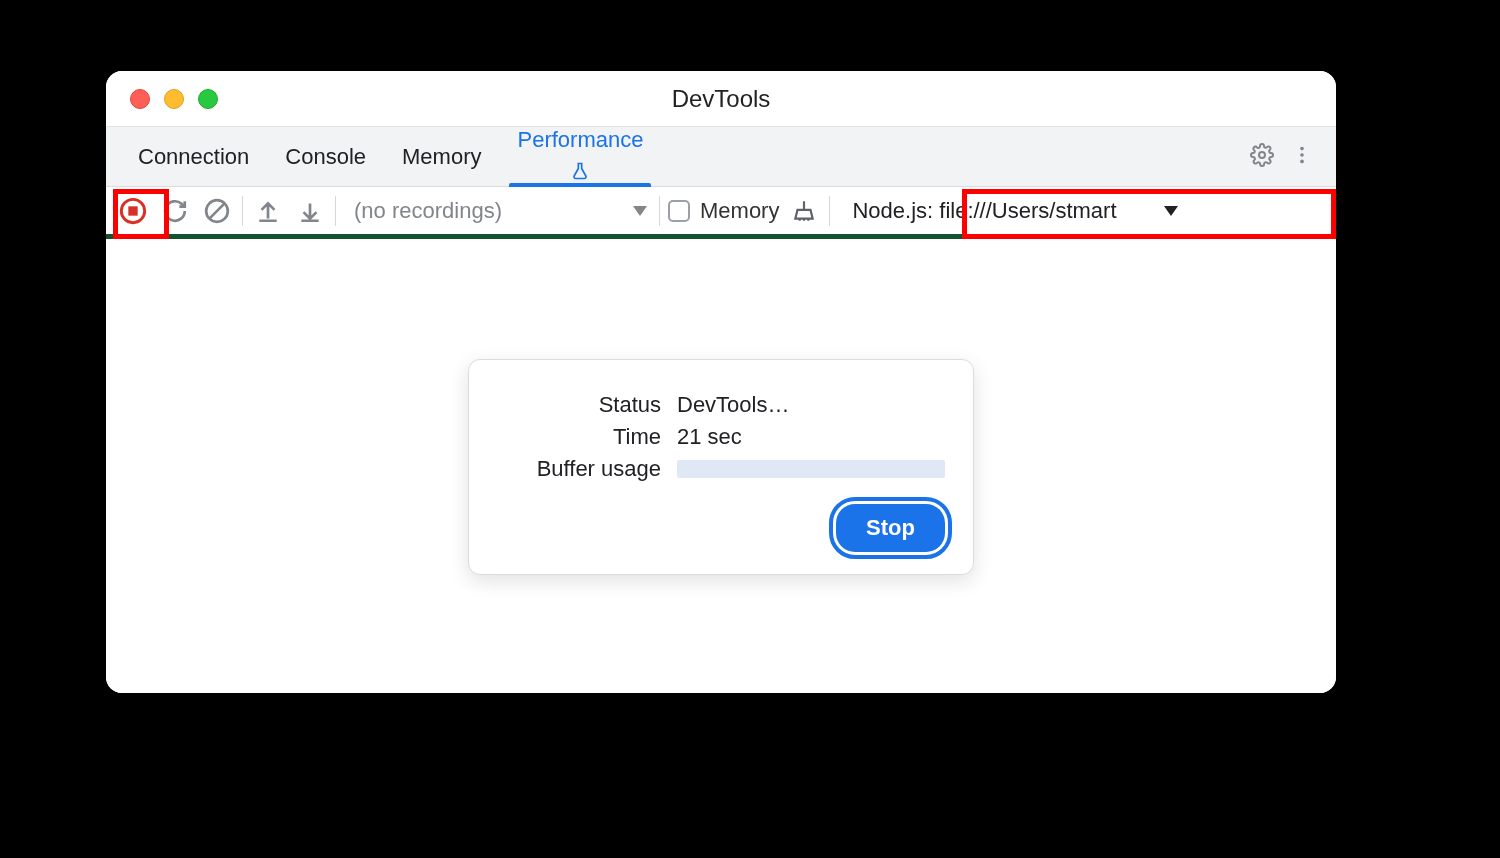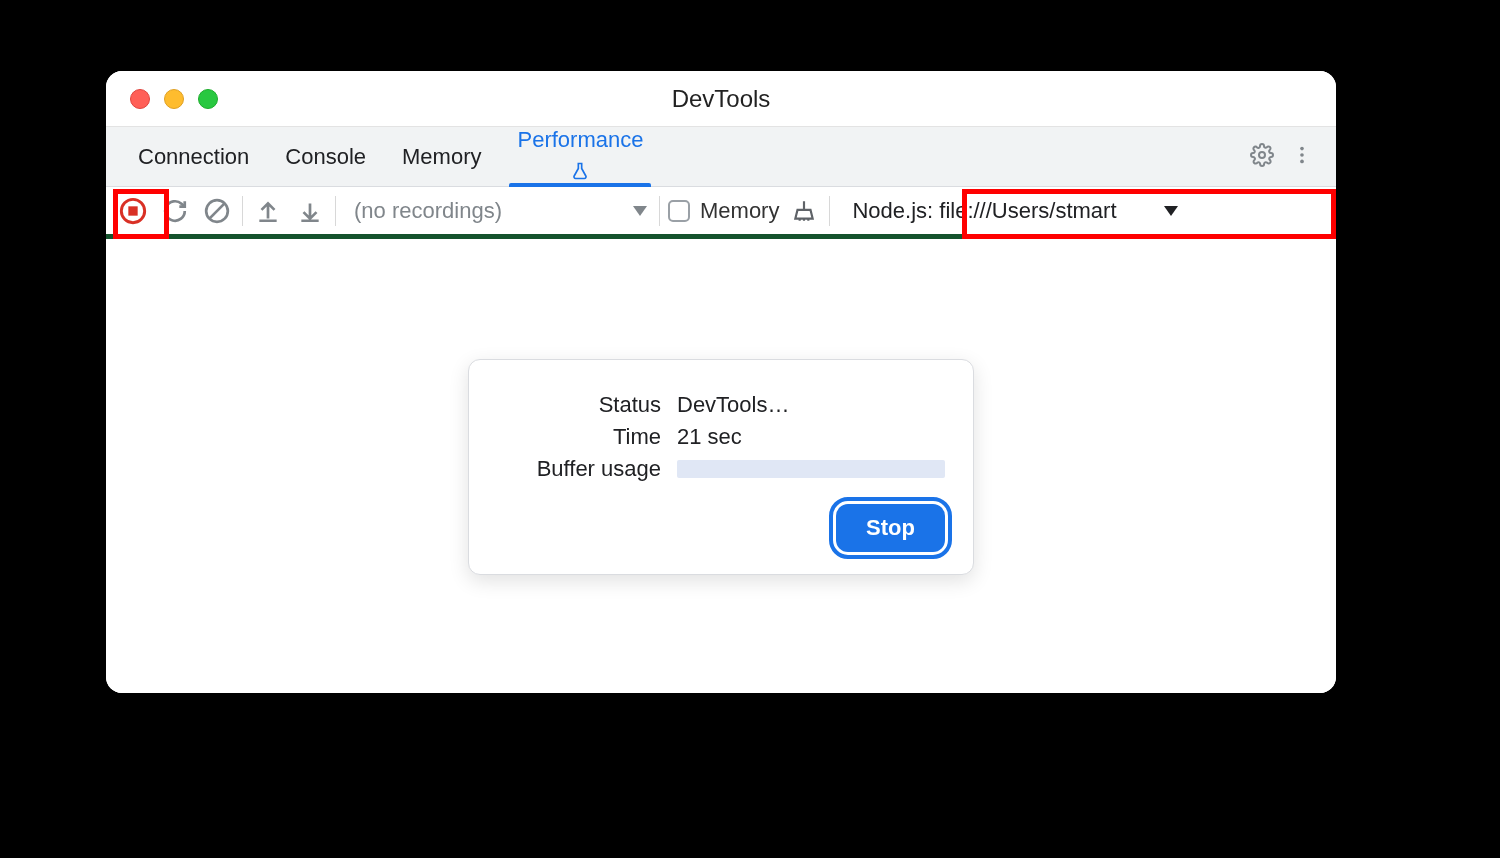--- a/index.html
+++ b/index.html
@@ -210,21 +210,21 @@
     display: flex;
     justify-content: flex-end;
     margin-top: 22px;
   }
   .stop-btn {
     background: #1a73e8;
     color: #fff;
     font-size: 22px;
     font-weight: 700;
     border: none;
-    border-radius: 12px;
+    border-radius: 19px;
     padding: 11px 30px;
     cursor: pointer;
     outline: 4px solid #1a73e8;
     outline-offset: 3px;
   }
 
   .tri-down {
     width: 0; height: 0;
     border-left: 7px solid transparent;
     border-right: 7px solid transparent;

